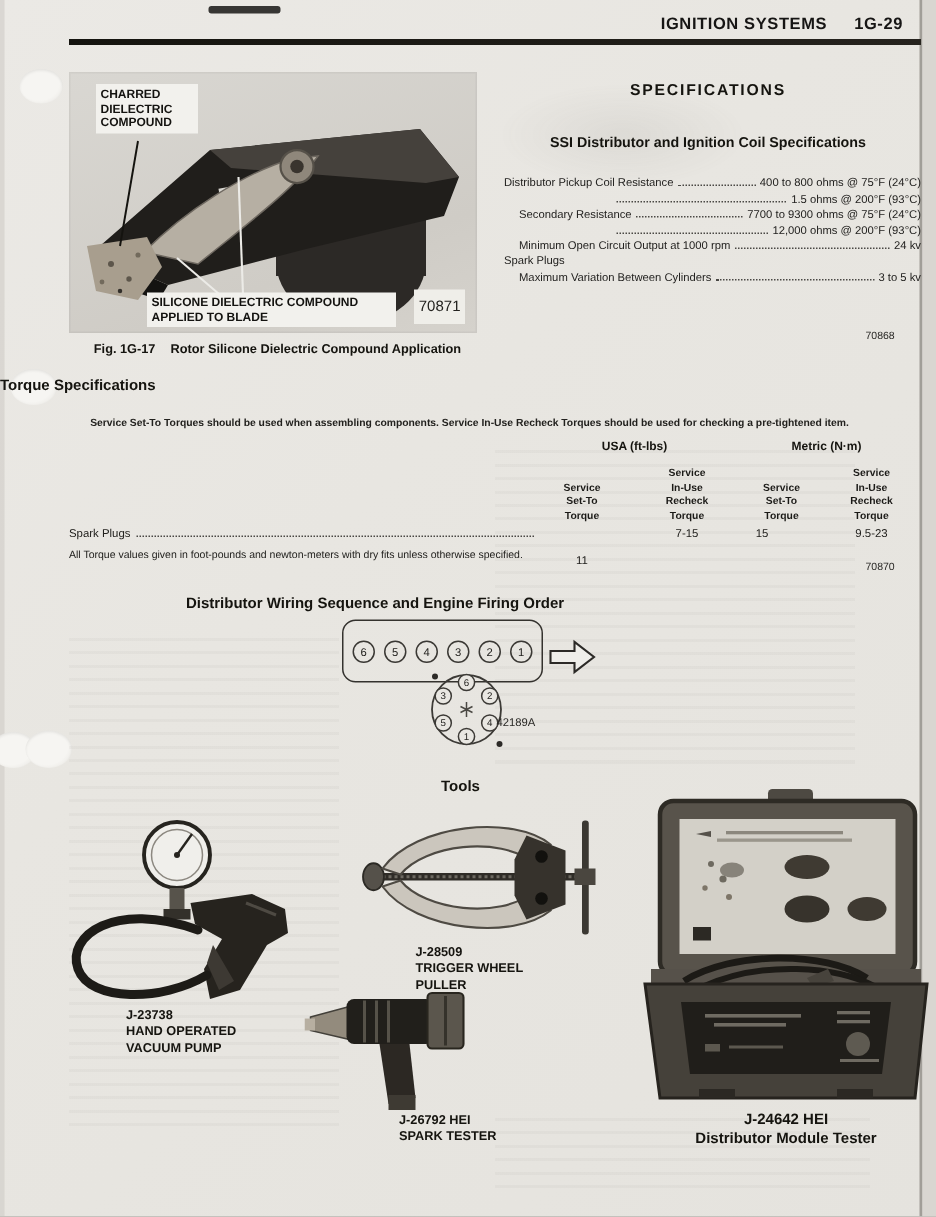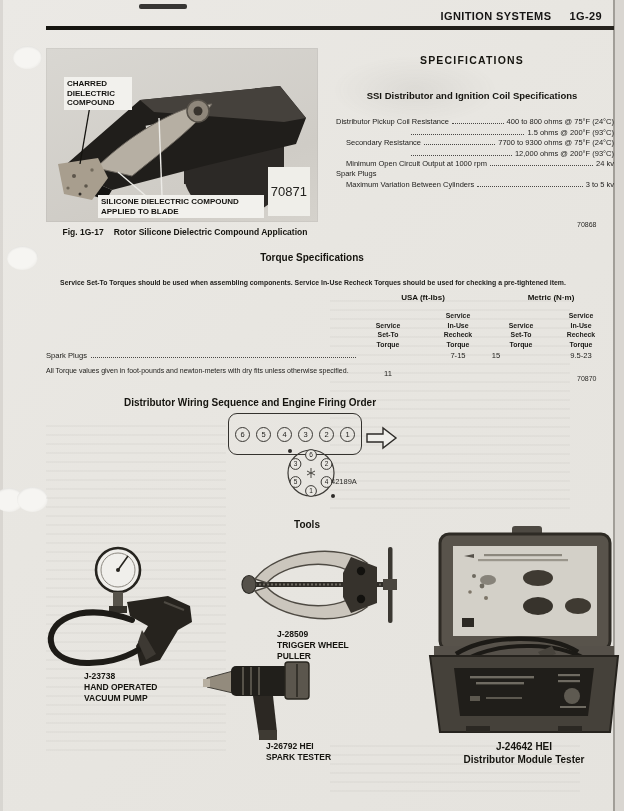--- a/index.html
+++ b/index.html
@@ -21,36 +21,36 @@
   .ghost-lines{background:repeating-linear-gradient(180deg,#6b6862 0 2px,transparent 2px 9px);opacity:.05;}
   .ghost-blob{background:radial-gradient(ellipse at center,#55524c 0%,transparent 70%);opacity:.08;filter:blur(2px);}
   
   .hdr-text{right:22px;top:10px;font-weight:bold;font-size:11px;letter-spacing:.4px;color:#161514;}
   .hdr-text .gap{display:inline-block;width:18px;}
   .hdr-rule{left:46px;top:26px;right:10px;height:4px;background:linear-gradient(90deg,#15140f,#26231e);}
   
   .fig-box{left:46px;top:48px;width:272px;height:174px;background:linear-gradient(160deg,#d9d7d2,#cfccc6 70%,#d5d2cc);
     box-shadow:inset 0 0 0 1px rgba(0,0,0,.04);}
   .callout{background:#f2f1ed;font-weight:bold;font-size:8px;line-height:9.5px;padding:2px 3px;color:#141310;}
-  .fig-ref{background:#efeee9;font-size:13px;padding:17px 3px;color:#23221f;}
+  .fig-ref{background:#efeee9;font-size:10px;padding:6px 3px;color:#23221f;}
   .fig-caption{left:40px;top:227px;width:290px;text-align:center;font-weight:bold;font-size:8.5px;color:#15140f;}
   .fig-caption .fignum{margin-right:10px;}
   
   .spec-title{left:330px;top:54px;width:284px;text-align:center;font-weight:bold;font-size:10.5px;letter-spacing:1.2px;color:#15140f;}
   .spec-sub{left:330px;top:90px;width:284px;text-align:center;font-weight:bold;font-size:9.5px;color:#15140f;}
   .spec-list{left:336px;top:116px;width:278px;font-size:7.5px;color:#232220;}
   .spec-line{display:flex;align-items:flex-end;height:10.4px;white-space:nowrap;}
   .spec-line .spec-label{flex:0 0 auto;}
   .spec-line .spec-leader{flex:1 1 auto;border-bottom:1.5px dotted #4a4845;margin:0 3px 2px 3px;min-width:6px;}
   .spec-line .spec-value{flex:0 0 auto;}
   .spec-line.ind1{padding-left:10px;}
   .spec-line.ind2{padding-left:72px;}
   .refnum{font-size:7px;color:#2a2926;}
   
-  .tq-title{left:0;top:252px;width:624px;text-align:center;font-weight:bold;font-size:10px;color:#15140f;}
+  .tq-title{left:0;top:252px;width:624px;text-align:left;font-weight:bold;font-size:10px;color:#15140f;}
   .tq-note{left:28px;top:279px;width:570px;text-align:center;font-size:6.9px;font-weight:600;color:#22211e;}
   .tq-group{font-weight:bold;font-size:8px;text-align:center;color:#15140f;}
   .tcol{width:64px;font-weight:bold;font-size:6.9px;line-height:9.4px;text-align:center;color:#1b1a17;
     display:flex;flex-direction:column;justify-content:flex-end;height:46px;}
   .tq-rowlabel{left:46px;top:351px;width:314px;display:flex;align-items:flex-end;font-size:7.6px;color:#22211e;}
   .tq-rowlabel .lead{flex:1;border-bottom:1.5px dotted #4a4845;margin:0 4px 2px 4px;}
   .tval{width:64px;text-align:center;font-size:7.6px;color:#1d1c19;}
   .tq-foot{left:46px;top:367px;width:520px;font-size:7px;font-weight:500;color:#22211e;}
   
   .wire-title{left:0;top:397px;width:500px;text-align:center;font-weight:bold;font-size:10px;color:#15140f;}
@@ -110,21 +110,21 @@
         <circle cx="40" cy="138" r="1.8" fill="#5d564b"></circle>
       <circle cx="22" cy="140" r="1.6" fill="#726a5c"></circle>
         <circle cx="46" cy="122" r="1.7" fill="#726a5c"></circle>
       <circle cx="34" cy="146" r="1.5" fill="#4e4albb" opacity=".7"></circle>
 
       <line x1="46" y1="46" x2="34" y2="116" stroke="#14130f" stroke-width="1.3"></line>
       <line x1="100" y1="148" x2="72" y2="124" stroke="#ecebe7" stroke-width="1.4"></line>
       <line x1="116" y1="148" x2="113" y2="70" stroke="#ecebe7" stroke-width="1.4"></line>
     </svg>
     
-    <div class="abs callout" style="left:18px;top:29px;width:62px;">
+    <div class="abs callout" style="left:18px;top:8px;width:62px;">
       <div>CHARRED</div>
       <div>DIELECTRIC</div>
       <div>COMPOUND</div>
     </div>
     
     <div class="abs callout" style="left:52px;top:147px;width:160px;">
       <div>SILICONE DIELECTRIC COMPOUND</div>
       <div>APPLIED TO BLADE</div>
     </div>
     <div class="abs fig-ref" style="right:8px;bottom:6px;">70871</div>
@@ -198,21 +198,21 @@
     <div>In-Use</div>
     <div>Recheck</div>
     <div>Torque</div>
   </div>
   <div class="abs tq-rowlabel">
     <span>Spark Plugs</span>
     <span class="lead"></span>
   </div>
   <div class="abs tval" style="left:356px;top:351px;margin-top:18px;">11</div>
   <div class="abs tval" style="left:426px;top:351px;">7-15</div>
-  <div class="abs tval" style="left:464px;top:351px;">15</div>
+  <div class="abs tval" style="left:476px;top:351px;">15</div>
   <div class="abs tval" style="left:549px;top:351px;">9.5-23</div>
   <div class="abs tq-foot">All Torque values given in foot-pounds and newton-meters with dry fits unless otherwise specified.</div>
   <div class="abs refnum" style="left:577px;top:375px;">70870</div>
 
   <div class="abs wire-title">Distributor Wiring Sequence and Engine Firing Order</div>
   <div class="abs fire-box">
     <span class="fire-num">6</span>
     <span class="fire-num">5</span>
     <span class="fire-num">4</span>
     <span class="fire-num">3</span>

